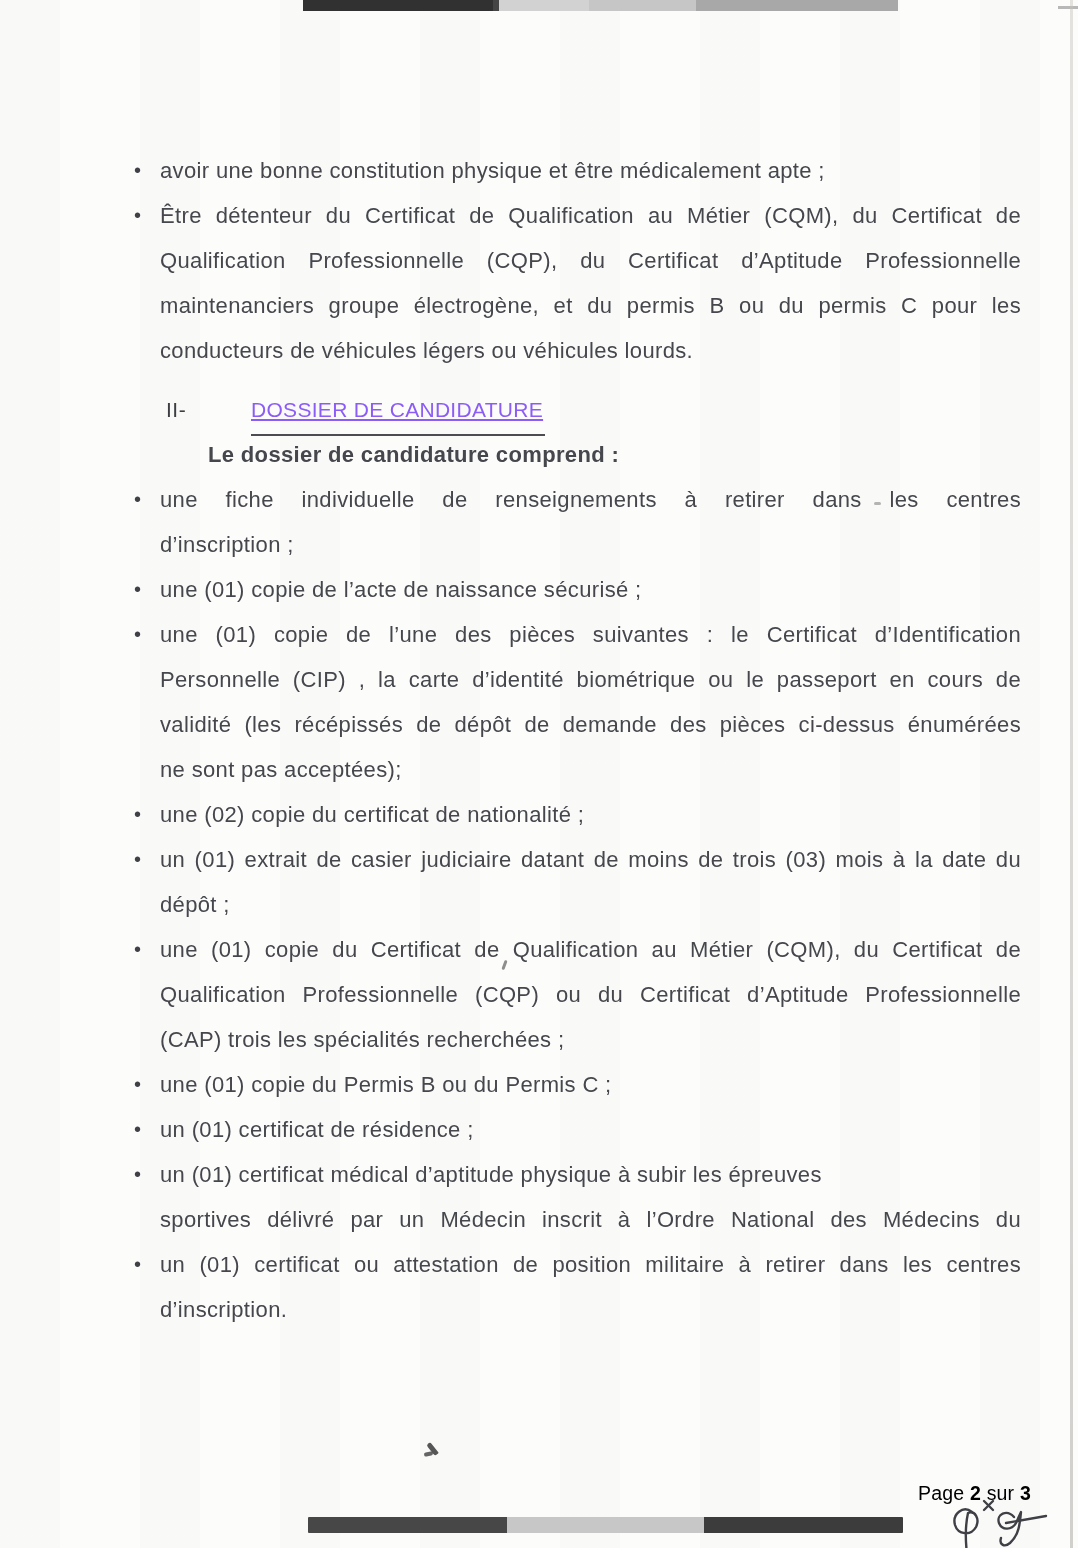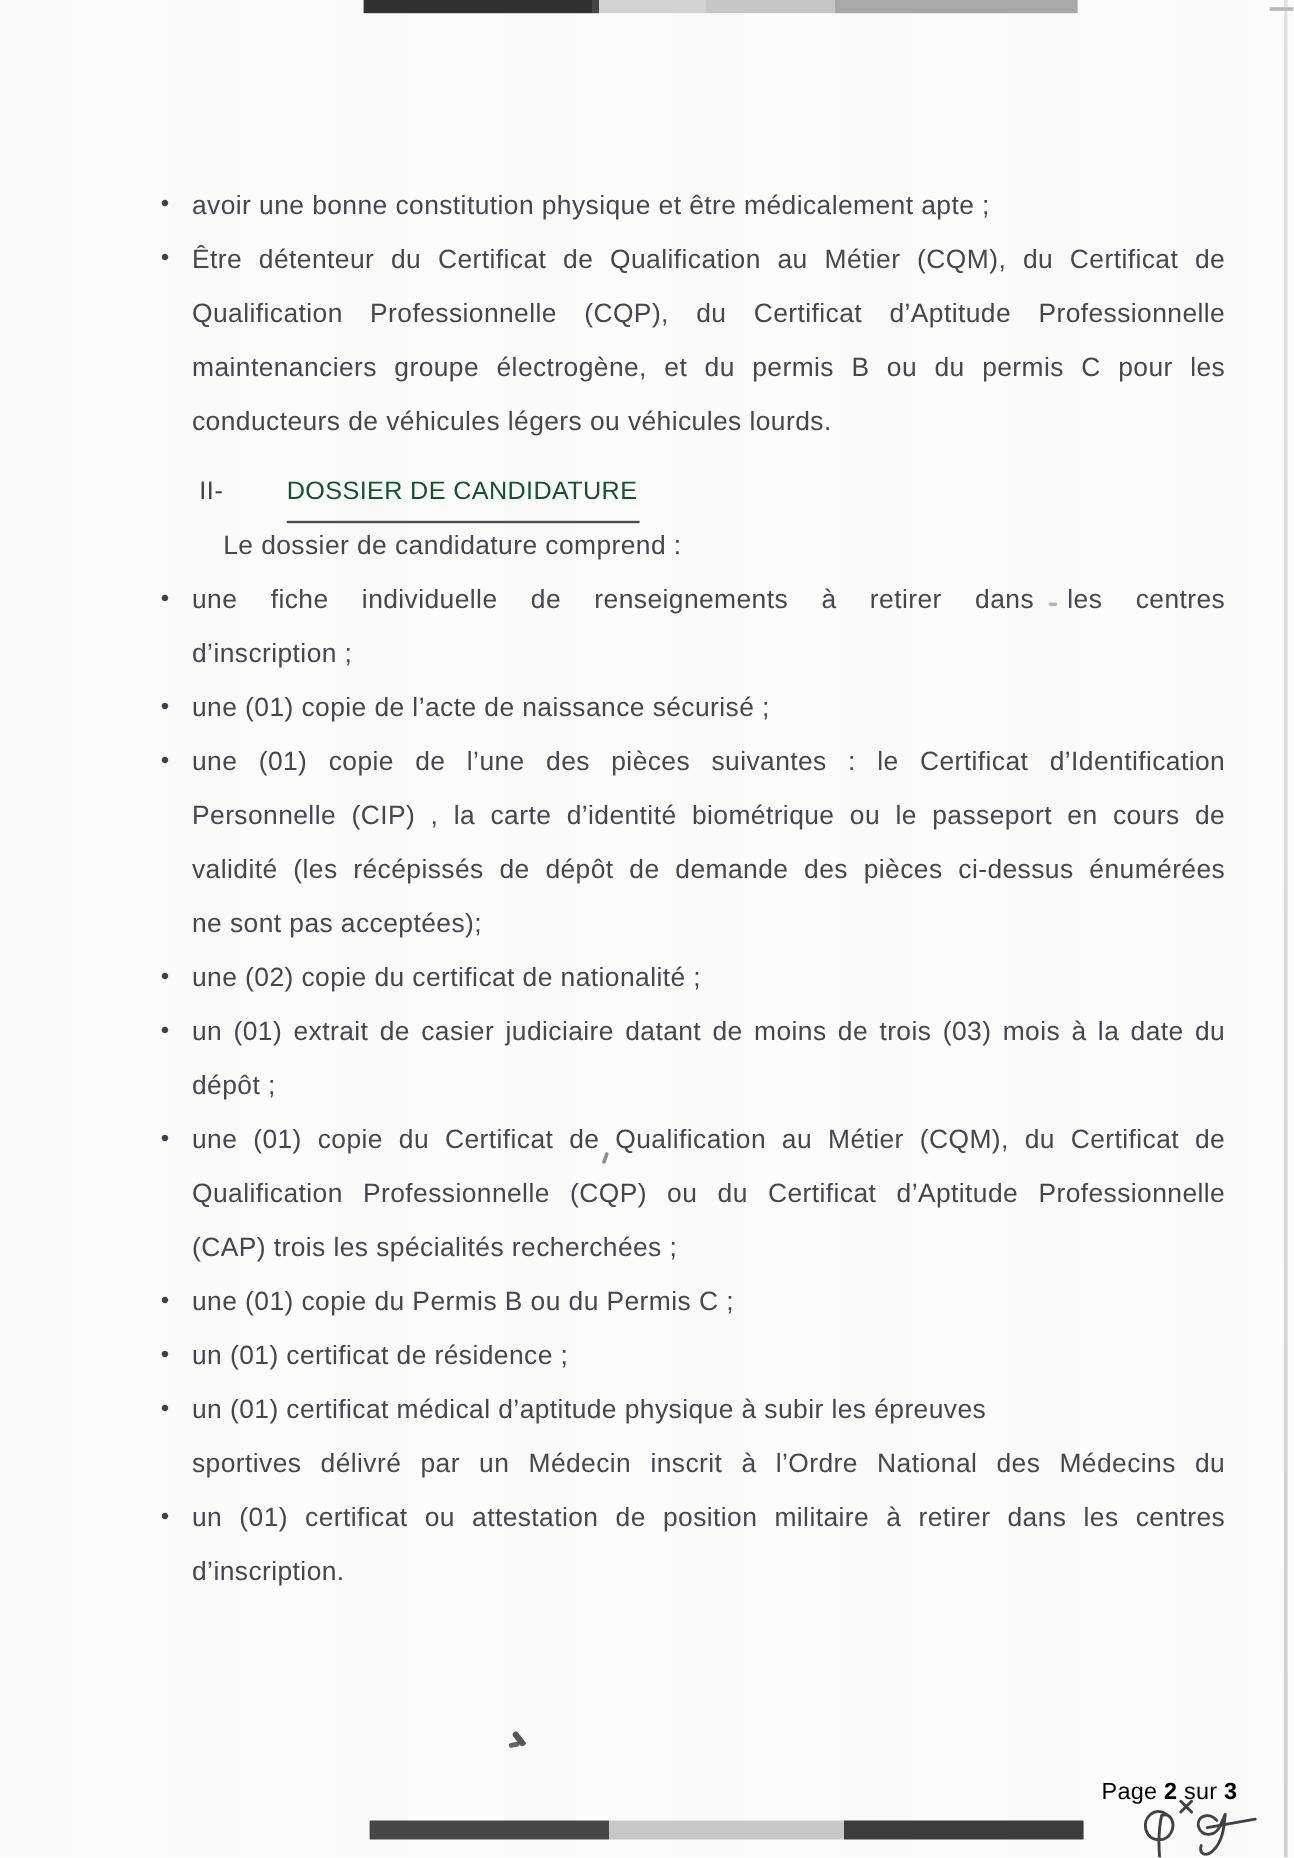--- a/index.html
+++ b/index.html
@@ -44,30 +44,30 @@
     min-height:45px; white-space:normal;
   }
   .stretch { text-align:justify; text-align-last:justify; }
   .item { position:relative; }
   .bullet {
     position:absolute; left:-26px; top:0;
     font-size:20px; line-height:45px; color:#3f4146;
   }
   .section-heading {
     display:flex; align-items:baseline;
-    margin:14px 0 0 6px; height:45px; line-height:45px;
+    margin:14px 0 0 6px; height:45px; line-height:45px;gap:12px;
   }
   .section-numeral {
     width:73px; font-size:21px; letter-spacing:.5px; color:#3c3e43;
   }
   .section-title {
-    font-size:21px; letter-spacing:.3px; color:#14532d;
-    border-bottom:2px solid #4b4d52; padding:0 2px 2px 0;
-  }
-  .intro { margin-left:26px; }
+    font-size:21px; letter-spacing:.3px; color:#8b5cf6;
+    border-bottom:2px solid #4b4d52; padding:0 2px 2px 0;text-decoration:underline;
+  }
+  .intro { margin-left:48px;font-weight:bold; }
   
   .page-number {
     position:absolute; top:1482px; right:47px;
     font-size:19.5px; color:#000000; letter-spacing:.2px;
   }
   .page-number .b { font-weight:700; }
   .signature {
     position:absolute; left:942px; top:1492px; width:118px; height:64px;
     overflow:visible;
   }

